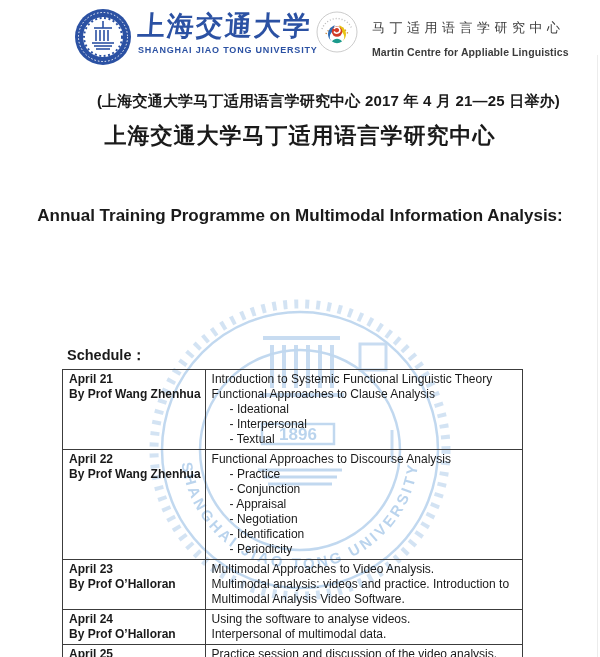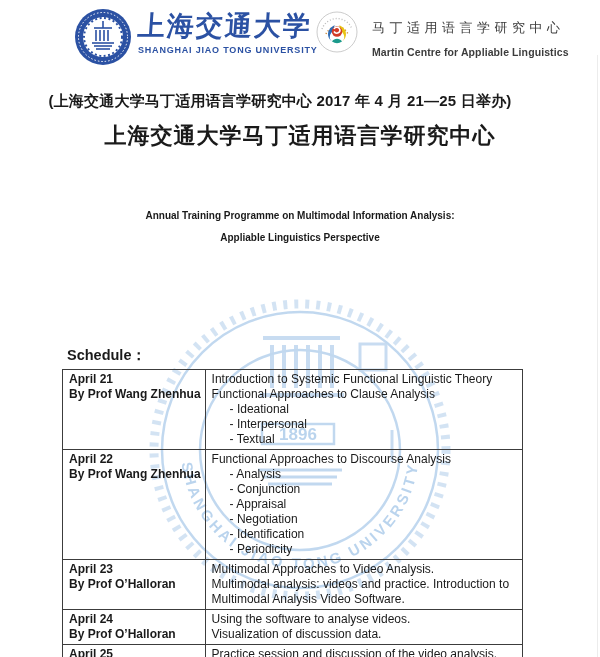--- a/index.html
+++ b/index.html
@@ -16,28 +16,28 @@
   .sjtu-text{margin-left:6px;}
   .sjtu-cn{font-size:27px;font-weight:bold;color:#2b51a3;letter-spacing:2px;line-height:36px;
            font-family:"Liberation Serif", serif;transform:skewX(-4deg);}
   .sjtu-en{font-size:9px;font-weight:bold;color:#2b51a3;letter-spacing:0.8px;margin-top:1px;}
   .martin-logo{position:absolute;left:316px;top:11px;display:flex;align-items:flex-start;}
   .martin-text{margin-left:14px;padding-top:8px;}
   .martin-cn{font-size:13px;color:#3c3c3c;letter-spacing:4.5px;font-family:"Liberation Serif", serif;}
   .martin-en{font-size:10.5px;font-weight:bold;color:#3c3c3c;margin-top:9px;letter-spacing:0.1px;}
 
   
-  .org-line{position:absolute;left:0;top:92px;width:560px;text-align:center;
+  .org-line{position:absolute;left:0;top:92px;width:560px;text-align:right;
             font-size:15px;font-weight:bold;letter-spacing:0.2px;}
   .title-cn{position:absolute;left:0;top:121px;width:600px;text-align:center;
             font-size:22px;font-weight:bold;letter-spacing:1px;}
   .notice-cn{position:absolute;left:0;top:166px;width:600px;text-align:center;
              font-size:22px;font-weight:bold;letter-spacing:1px;}
   .title-en{position:absolute;left:0;top:205px;width:600px;text-align:center;
-            font-size:10px;font-weight:bold;line-height:22px;}
+            font-size:17px;font-weight:bold;line-height:22px;}
 
   
   .body-para{position:absolute;left:62px;top:250px;width:462px;
              font-size:13px;line-height:22.5px;text-align:justify;text-indent:2em;}
   .body-para .hl{font-weight:bold;text-decoration:underline;}
 
   
   .schedule-label{position:absolute;left:67px;top:346px;font-size:14.5px;font-weight:bold;}
   .schedule-table{position:absolute;left:62px;top:369px;width:461px;border-collapse:collapse;
                   font-size:12px;line-height:15px;}
@@ -130,21 +130,20 @@
     <div class="martin-text">
       <div class="martin-cn">马丁适用语言学研究中心</div>
       <div class="martin-en">Martin Centre for Appliable Linguistics</div>
     </div>
   </div>
 
   <div class="org-line">(上海交通大学马丁适用语言学研究中心 2017 年 4 月 21—25 日举办)</div>
   <div class="title-cn">上海交通大学马丁适用语言学研究中心</div>
   <div class="title-en">
     <div>Annual Training Programme on Multimodal Information Analysis:</div>
-    <div>Appliable Linguistics Perspective</div>
   </div>
 
 
   <div class="schedule-label">Schedule：</div>
   <table class="schedule-table">
     <tbody>
         <tr>
           <td class="c-date">
             <div>April 21</div>
             <div>By Prof Wang Zhenhua</div>
@@ -157,21 +156,21 @@
             <div class="sub">- Textual</div>
           </td>
         </tr>
         <tr>
           <td class="c-date">
             <div>April 22</div>
             <div>By Prof Wang Zhenhua</div>
           </td>
           <td class="c-topic">
             <div>Functional Approaches to Discourse Analysis</div>
-            <div class="sub">- Analysis</div>
+            <div class="sub">- Practice</div>
             <div class="sub">- Conjunction</div>
             <div class="sub">- Appraisal</div>
             <div class="sub">- Negotiation</div>
             <div class="sub">- Identification</div>
             <div class="sub">- Periodicity</div>
           </td>
         </tr>
         <tr>
           <td class="c-date">
             <div>April 23</div>
@@ -183,21 +182,21 @@
             <div>Multimodal Analysis Video Software.</div>
           </td>
         </tr>
         <tr>
           <td class="c-date">
             <div>April 24</div>
             <div>By Prof O’Halloran</div>
           </td>
           <td class="c-topic">
             <div>Using the software to analyse videos.</div>
-            <div>Visualization of discussion data.</div>
+            <div>Interpersonal of multimodal data.</div>
           </td>
         </tr>
         <tr>
           <td class="c-date">
             <div>April 25</div>
           </td>
           <td class="c-topic">
             <div>Practice session and discussion of the video analysis.</div>
           </td>
         </tr>

